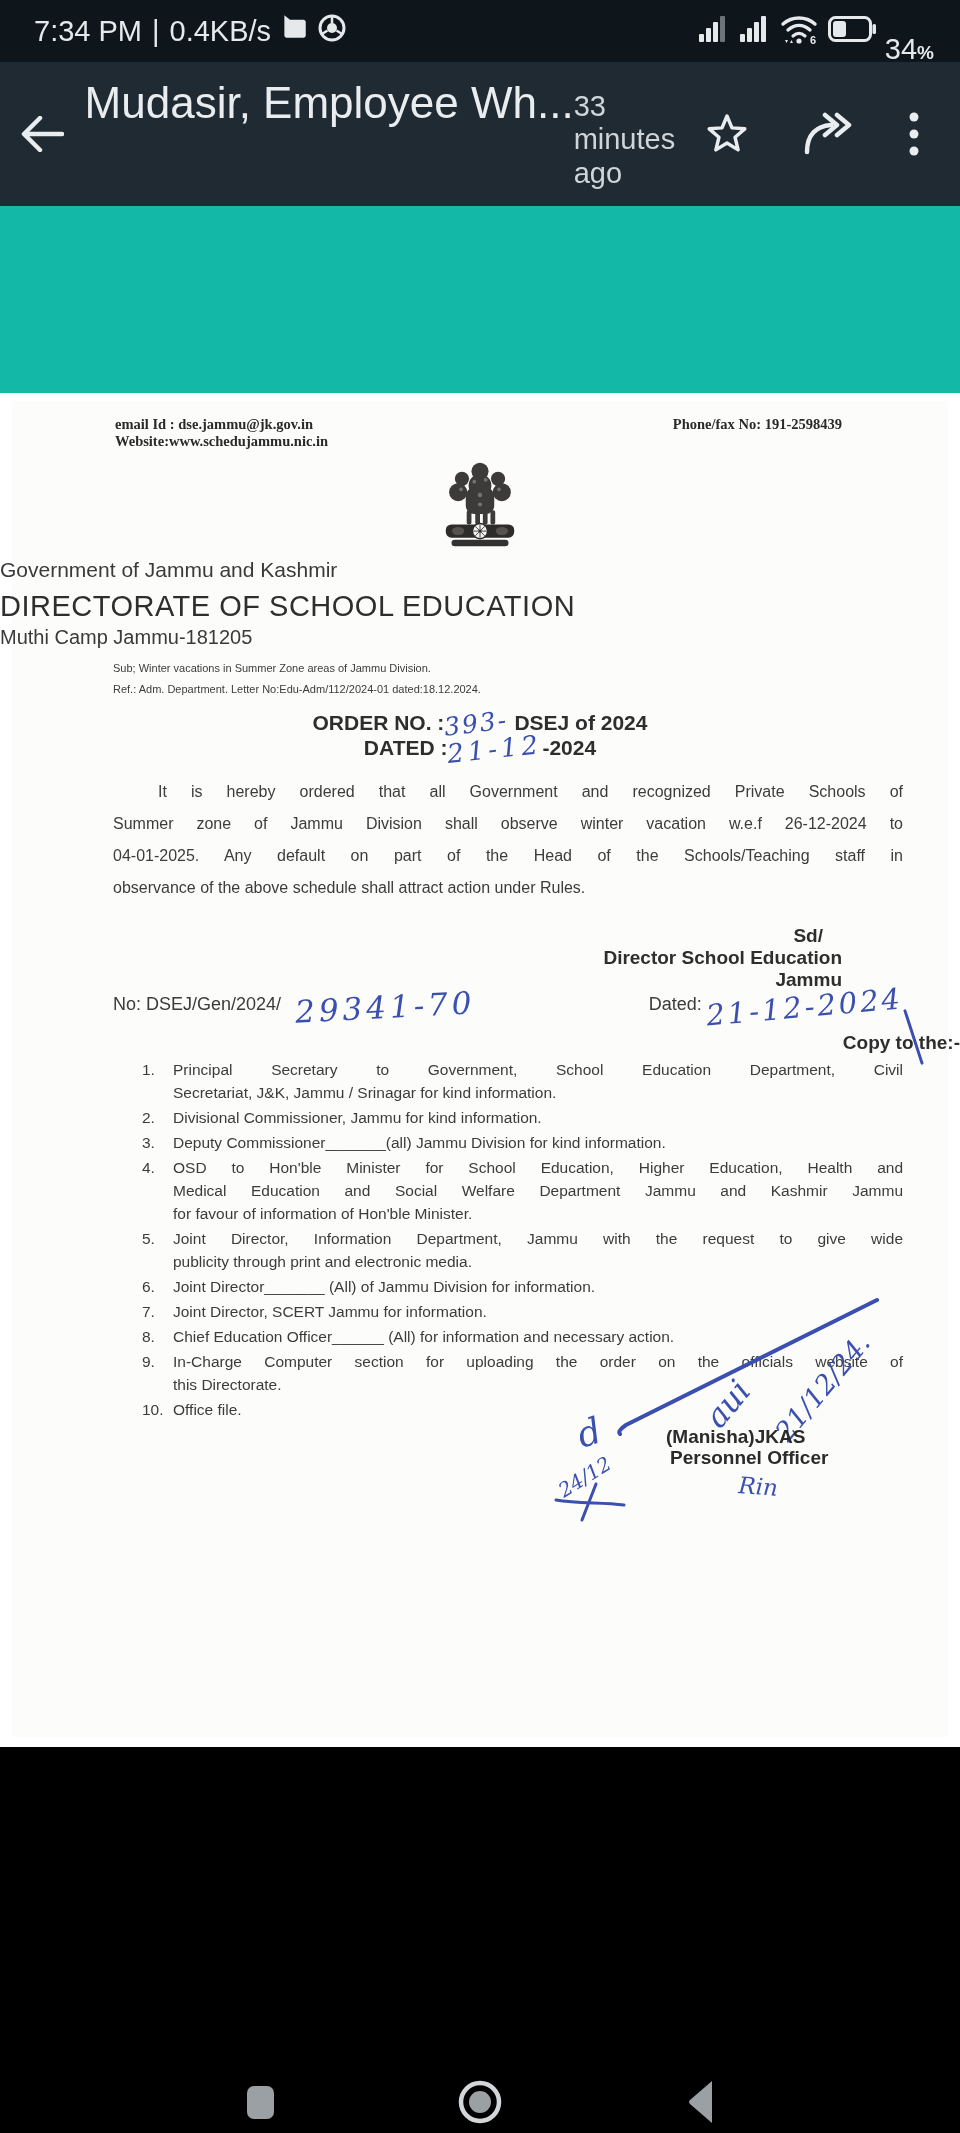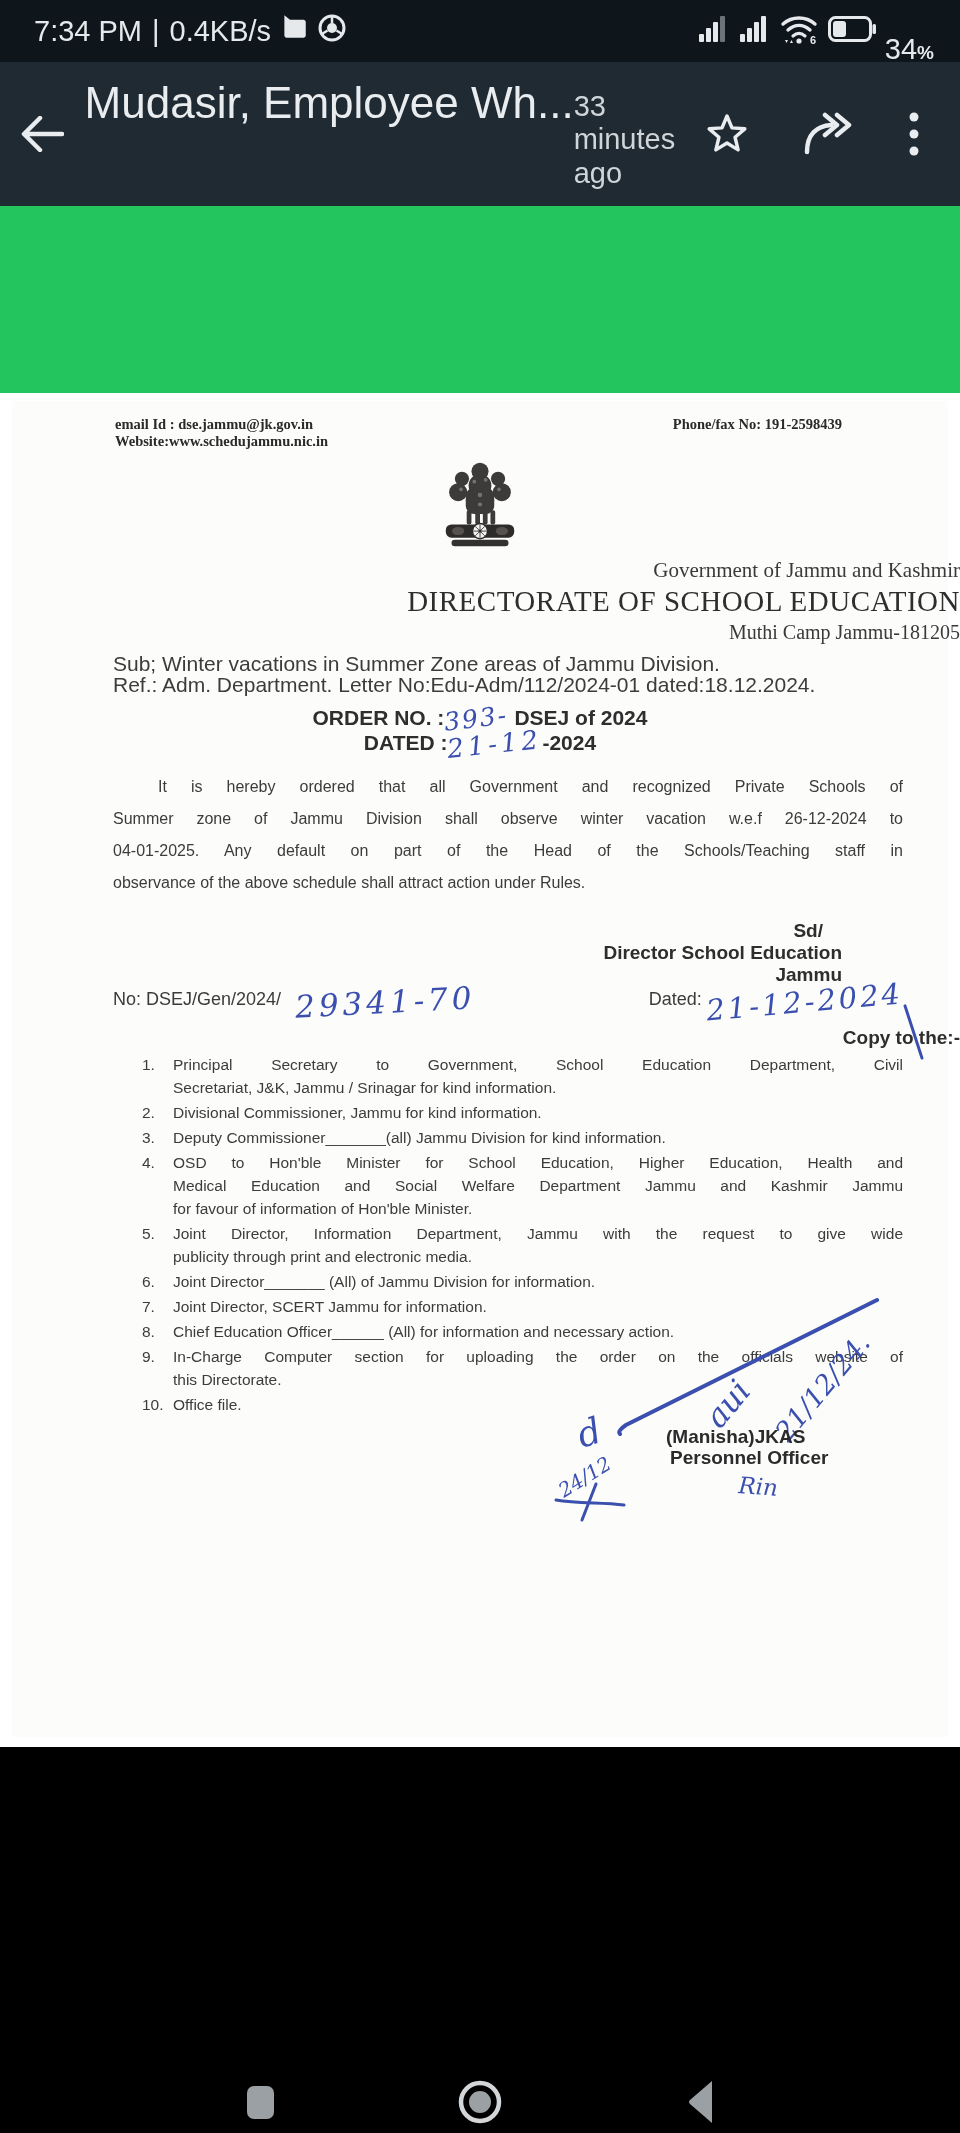--- a/index.html
+++ b/index.html
@@ -1,16 +1,16 @@
 <!DOCTYPE html>
 <html><head>
 <meta charset="utf-8">
 <style>
   html,body{margin:0;padding:0;background:#000;}
-  .screen{position:relative;width:960px;height:2133px;background:#22c55e;overflow:hidden;
+  .screen{position:relative;width:960px;height:2133px;background:#14b8a6;overflow:hidden;
           font-family:"Liberation Sans",sans-serif;}
 
   
   .status-bar{position:absolute;top:0;left:0;width:100%;height:62px;background:#0e151b;
               display:flex;align-items:center;color:#e6e9eb;}
   .sb-left{display:flex;align-items:center;gap:10px;padding-left:34px;font-size:29px;font-weight:500;}
   .sb-right{margin-left:auto;display:flex;align-items:center;gap:9px;padding-right:26px;}
   .sb-text{white-space:pre;}
   .sb-pct{font-size:29px;font-weight:500;margin-top:36px;}
   .sb-pct small{font-size:19px;font-weight:600;}
@@ -26,25 +26,25 @@
   .hdr-icon-btn{width:74px;height:100px;display:flex;align-items:center;justify-content:center;}
 
   
   .page{position:absolute;top:393px;left:0;width:960px;height:1354px;background:#ffffff;color:#3b3b3b;}
   .page-inner{position:absolute;top:8px;left:12px;right:12px;bottom:10px;background:#fcfcfb;}
   .doc{position:absolute;inset:0;padding-top:23px;}
 
   .contact-row{display:flex;justify-content:space-between;margin:0 118px 0 115px;
                font-family:"Liberation Serif",serif;font-weight:bold;font-size:14.5px;color:#2b2a28;line-height:17px;}
   .emblem-wrap{display:flex;justify-content:center;margin-top:7px;height:95px;}
-  .center-line{text-align:right;color:#333;font-family:Liberation Serif, serif;}
+  .center-line{text-align:left;color:#333;}
   .govt-line{font-size:21px;margin-top:6px;color:#3a3a3a;}
-  .dir-line{font-size:29px;letter-spacing:.5px;color:#2e2e2e;margin-top:2px;}
+  .dir-line{font-size:29px;letter-spacing:.5px;color:#2e2e2e;margin-top:8px;}
   .addr-line{font-size:20px;margin-top:3px;color:#3a3a3a;}
-  .sub-line,.ref-line{margin:0 57px 0 113px;font-size:21px;line-height:21px;color:#3c3c3c;}
+  .sub-line,.ref-line{margin:0 57px 0 113px;font-size:11px;line-height:21px;color:#3c3c3c;}
   .sub-line{margin-top:9px;}
   .order-line,.dated-line{text-align:center;font-weight:bold;font-size:21px;color:#2e2e2e;line-height:24px;}
   .order-line{margin-top:11px;}
   .hand{font-family:"DejaVu Serif",serif;font-style:italic;color:#3a4fae;font-weight:500;}
   .hand-order{display:inline-block;font-size:25px;transform:rotate(-7deg);letter-spacing:2px;vertical-align:-2px;}
   .hand-dated{display:inline-block;font-size:26px;transform:rotate(-6deg);letter-spacing:4px;vertical-align:-3px;}
 
   .body-par{margin:15px 57px 0 113px;font-size:16px;color:#3c3c3c;}
   .jline{text-align:justify;text-align-last:justify;line-height:32px;height:32px;overflow:hidden;}
   .jline.first{padding-left:45px;}

